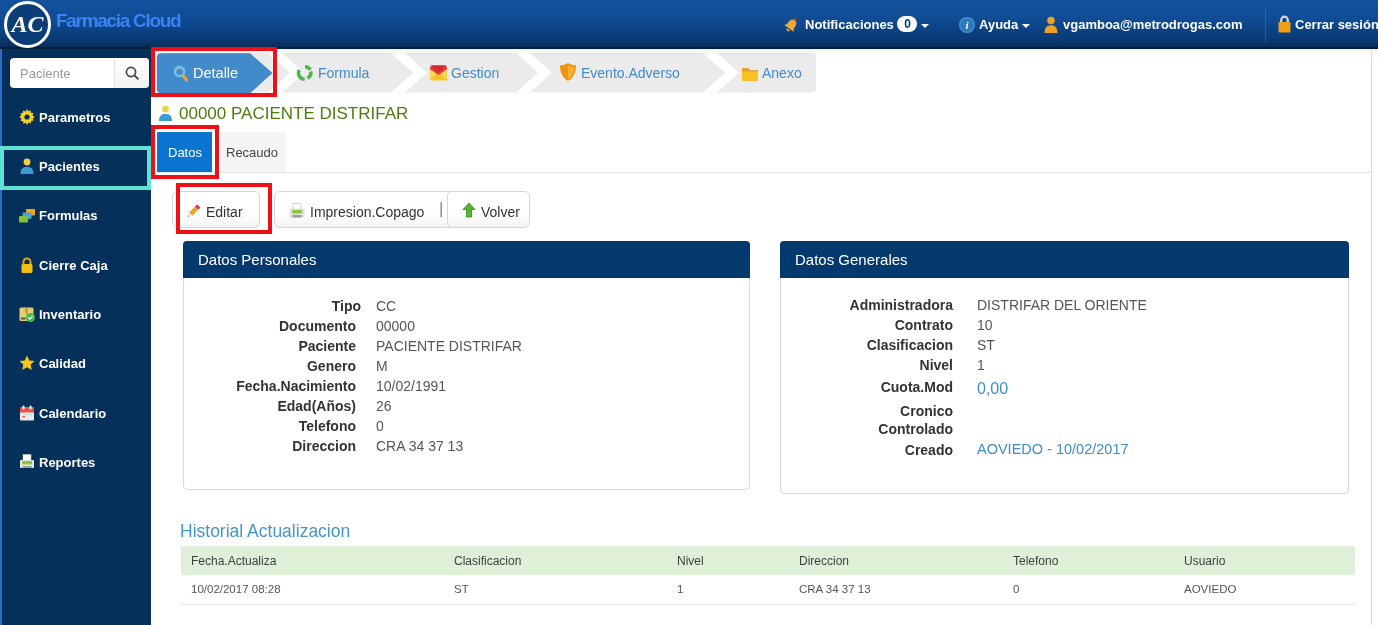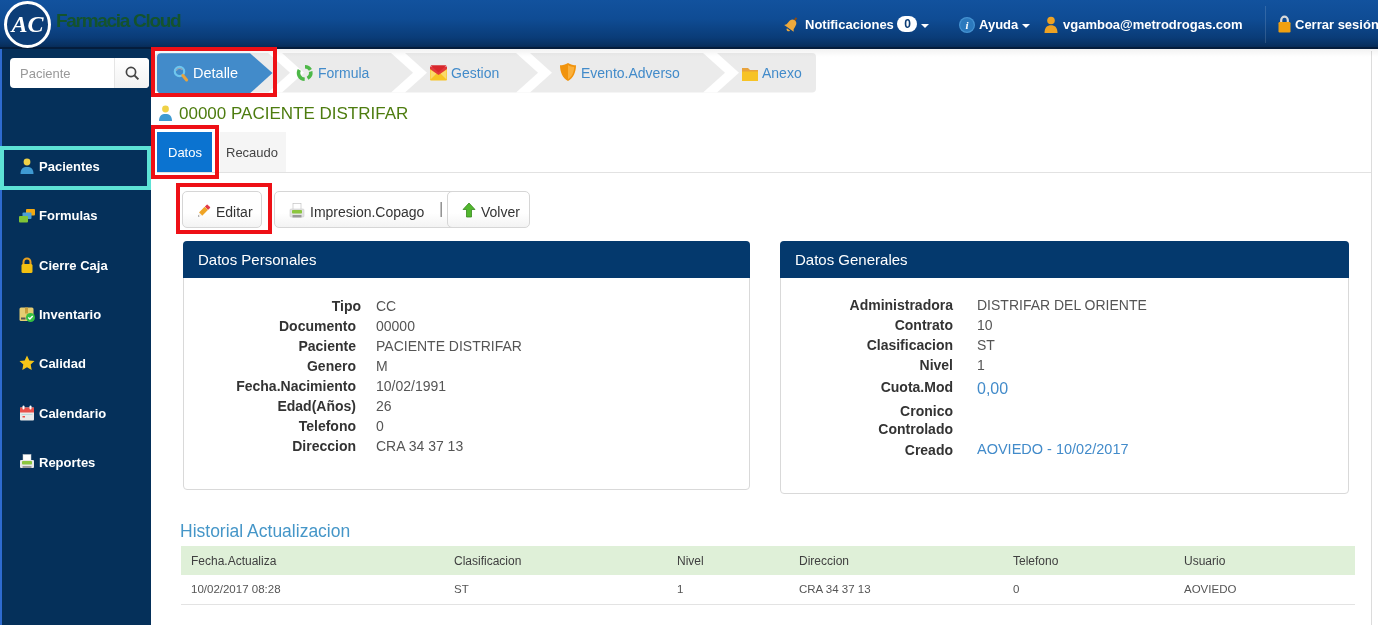--- a/index.html
+++ b/index.html
@@ -7,21 +7,21 @@
   font-family:"Liberation Sans", sans-serif; }
 .abs { position:absolute; }
 
 
 #navbar { left:0; top:0; width:1378px; height:49px;
   background:linear-gradient(180deg,#12529e 0%,#0f4c94 40%,#0a3c78 80%,#083162 95%,#072c58 100%);
   border-bottom:2px solid #051d3c; }
 #logo { left:4px; top:1px; width:47px; height:47px; border-radius:50%;
   background:#0c3d77; border:3px solid #fff; color:#fff; text-align:center;
   font:italic bold 24px "Liberation Serif", serif; line-height:41px; }
-#brand { left:56px; top:10px; color:#14532d; font-size:19px; font-weight:bold; letter-spacing:-1.3px; }
+#brand { left:56px; top:10px; color:#3b82f6; font-size:19px; font-weight:bold; letter-spacing:-1.3px; }
 .navitem { top:0; height:49px; line-height:49px; color:#fff; font-size:13px; font-weight:bold; white-space:nowrap; }
 .caret { display:inline-block; width:0; height:0; border-left:4.5px solid transparent;
   border-right:4.5px solid transparent; border-top:4.5px solid #fff; vertical-align:middle; margin-left:4px;}
 #badge0 { display:inline-block; background:#fff; color:#0b3c74; border-radius:9px;
   min-width:20px; height:16px; line-height:16px; font-size:12px; font-weight:bold;
   text-align:center; vertical-align:1px; padding:0 2px;}
 
 
 #sidebar { left:0; top:49px; width:151px; height:576px; background:#05305a;
   border-left:2px solid #2e6bd0; }
@@ -118,20 +118,27 @@
 <div id="sidebar" class="abs">
   <div id="searchbox" class="abs">
     <div id="search-ph" class="abs">Paciente</div>
     <div id="search-btn" class="abs">
       <svg style="position:absolute;left:10px;top:8px" width="15" height="15" viewBox="0 0 15 15">
         <circle cx="6" cy="6" r="4.6" fill="none" stroke="#444" stroke-width="1.7"></circle>
         <line x1="9.4" y1="9.4" x2="13.4" y2="13.4" stroke="#444" stroke-width="2"></line>
       </svg>
     </div>
   </div>
+  <div class="menu-item abs" style="top:44px">
+    <svg class="mi-icon" viewBox="0 0 16 16">
+      <path fill="#f0d020" d="M8 0 l1.2 2.2 2.4-.9 .3 2.5 2.5 .3-.9 2.4L16 8l-2.2 1.2 .9 2.4-2.5 .3-.3 2.5-2.4-.9L8 16 6.8 13.8l-2.4 .9-.3-2.5-2.5-.3 .9-2.4L0 8l2.2-1.2-.9-2.4 2.5-.3 .3-2.5 2.4 .9z"></path>
+      <circle cx="8" cy="8" r="2.6" fill="#05305a"></circle>
+    </svg>
+    <span class="mi-label">Parametros</span>
+  </div>
   <div class="menu-item abs" style="top:93px">
     <svg class="mi-icon" viewBox="0 0 16 16">
       <circle cx="8" cy="4" r="3.4" fill="#efd146"></circle>
       <path d="M1.5 16 C1.5 10.8 4 9 8 9 C12 9 14.5 10.8 14.5 16 Z" fill="#3e9ad2"></path>
     </svg>
     <span class="mi-label">Pacientes</span>
   </div>
   <div class="menu-item abs" style="top:142px">
     <svg class="mi-icon" viewBox="0 0 16 16">
       <rect x="7" y="2" width="9" height="6.5" rx="1" fill="#f3a811"></rect>
@@ -243,21 +250,21 @@
 </div>
 
 <div id="tab-datos" class="tab abs">
     <span>Datos</span>
   </div>
 <div id="tab-recaudo" class="tab abs">
     <span>Recaudo</span>
   </div>
 <div id="tabline" class="abs"></div>
 
-<div class="btn abs" style="left:182px; width:80px;">
+<div class="btn abs" style="left:172px; width:88px;">
   <svg style="left:13px" width="15" height="16" viewBox="0 0 15 16">
     <g transform="rotate(45 7.5 8)">
       <rect x="5.3" y="0.6" width="4.6" height="3.4" rx="0.6" fill="#e23b48"></rect>
       <rect x="5.3" y="4.2" width="4.6" height="8" fill="#efa426"></rect>
       <path d="M5.3 12.2 L9.9 12.2 L7.6 15.6 Z" fill="#f5f0e8"></path>
       <path d="M6.9 14.5 L8.3 14.5 L7.6 15.6 Z" fill="#222"></path>
     </g>
   </svg>
   <span class="bt" style="left:33px">Editar</span>
 </div>

